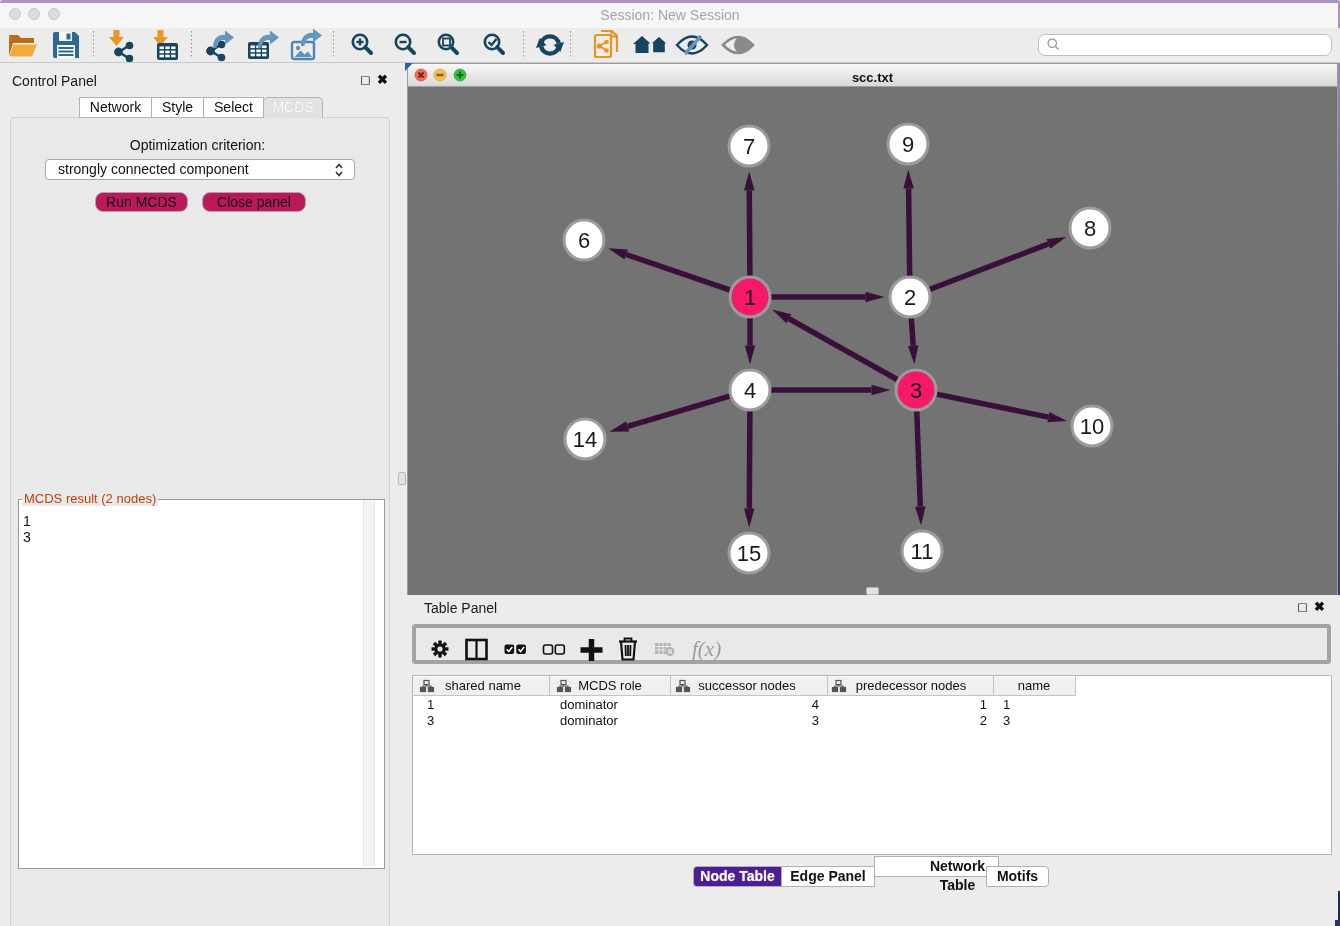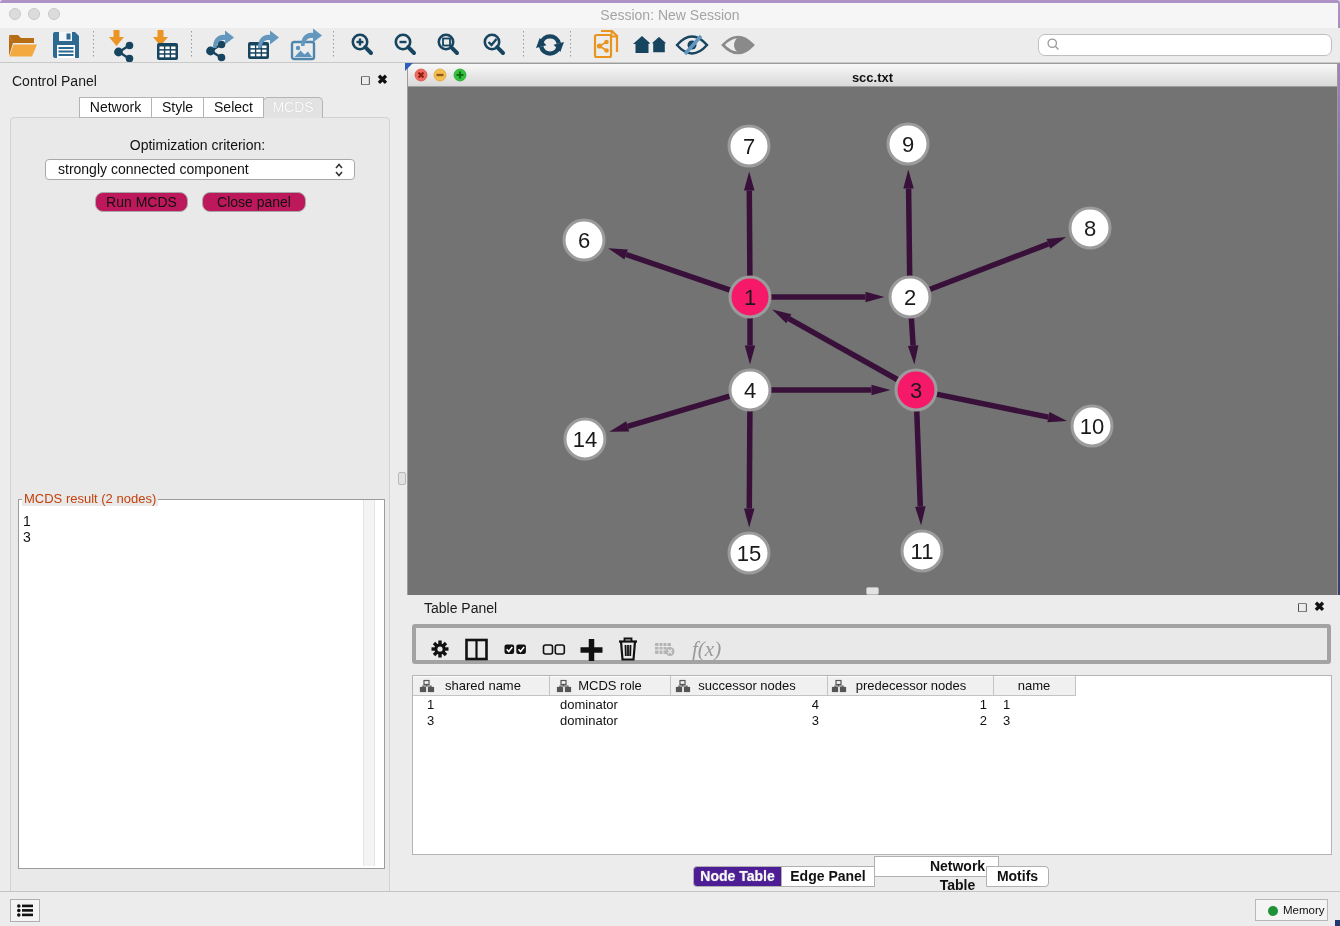--- a/index.html
+++ b/index.html
@@ -399,38 +399,20 @@
           <text x="574" y="49" text-anchor="end">2</text>
           <text x="590" y="49">3</text>
         </g>
       </svg>
     </div>
     <div class="btab" style="left:286px;top:271px;width:89px;border-radius:4px 0 0 4px;background:#4c1d95;color:#f8f8f8;text-shadow:0 0 1px #bbb;">Node Table</div>
     <div class="btab" style="left:374px;top:271px;width:94px;">Edge Panel</div>
     <div class="btab" style="left:467px;top:261px;width:125px;padding-left:42px;">Network Table</div>
     <div class="btab" style="left:579px;top:271px;width:63px;border-radius:0 4px 4px 0;">Motifs</div>
   </div>
-  <div class="abs" id="status">
-    <div class="abs" style="left:10px;top:7px;width:28px;height:21px;background:#f4f4f4;border:1px solid #b0b0b0;">
-      <svg width="16" height="13" viewBox="0 0 16 13" style="position:absolute;left:6px;top:4px;">
-        <g fill="#111">
-          <circle cx="1.8" cy="2" r="1.8"></circle>
-            <circle cx="1.8" cy="6.5" r="1.8"></circle>
-            <circle cx="1.8" cy="11" r="1.8"></circle>
-          <rect x="5" y="0.6" width="11" height="2.6"></rect>
-            <rect x="5" y="5.1" width="11" height="2.6"></rect>
-            <rect x="5" y="9.6" width="11" height="2.6"></rect>
-        </g>
-      </svg>
-    </div>
-    <div class="abs" id="memory">
-      <span style="position:absolute;left:12px;top:6px;width:10px;height:10px;border-radius:50%;background:#1d9236;"></span>
-      <span style="position:absolute;left:27px;top:4px;">Memory</span>
-    </div>
-  </div>
   <div class="abs" style="left:0;top:62px;width:1338px;height:1px;background:#c9c9c9;"></div>
 
   <div class="abs" style="left:398px;top:472px;width:6px;height:11px;background:#e2e2e2;border:1px solid #b8b8b8;border-radius:2px;"></div>
   <div class="abs" style="left:866px;top:587px;width:11px;height:6px;background:#e2e2e2;border:1px solid #b8b8b8;border-radius:2px;"></div>
 
   <svg class="abs" style="left:405px;top:63px;" width="8" height="8" viewBox="0 0 8 8">
     <path d="M0 0 L8 0 L0 8 Z" fill="#2e5fb8"></path>
   </svg>
   <div class="abs" style="left:1335px;top:920px;width:5px;height:6px;background:#25366e;"></div>
 </div>

